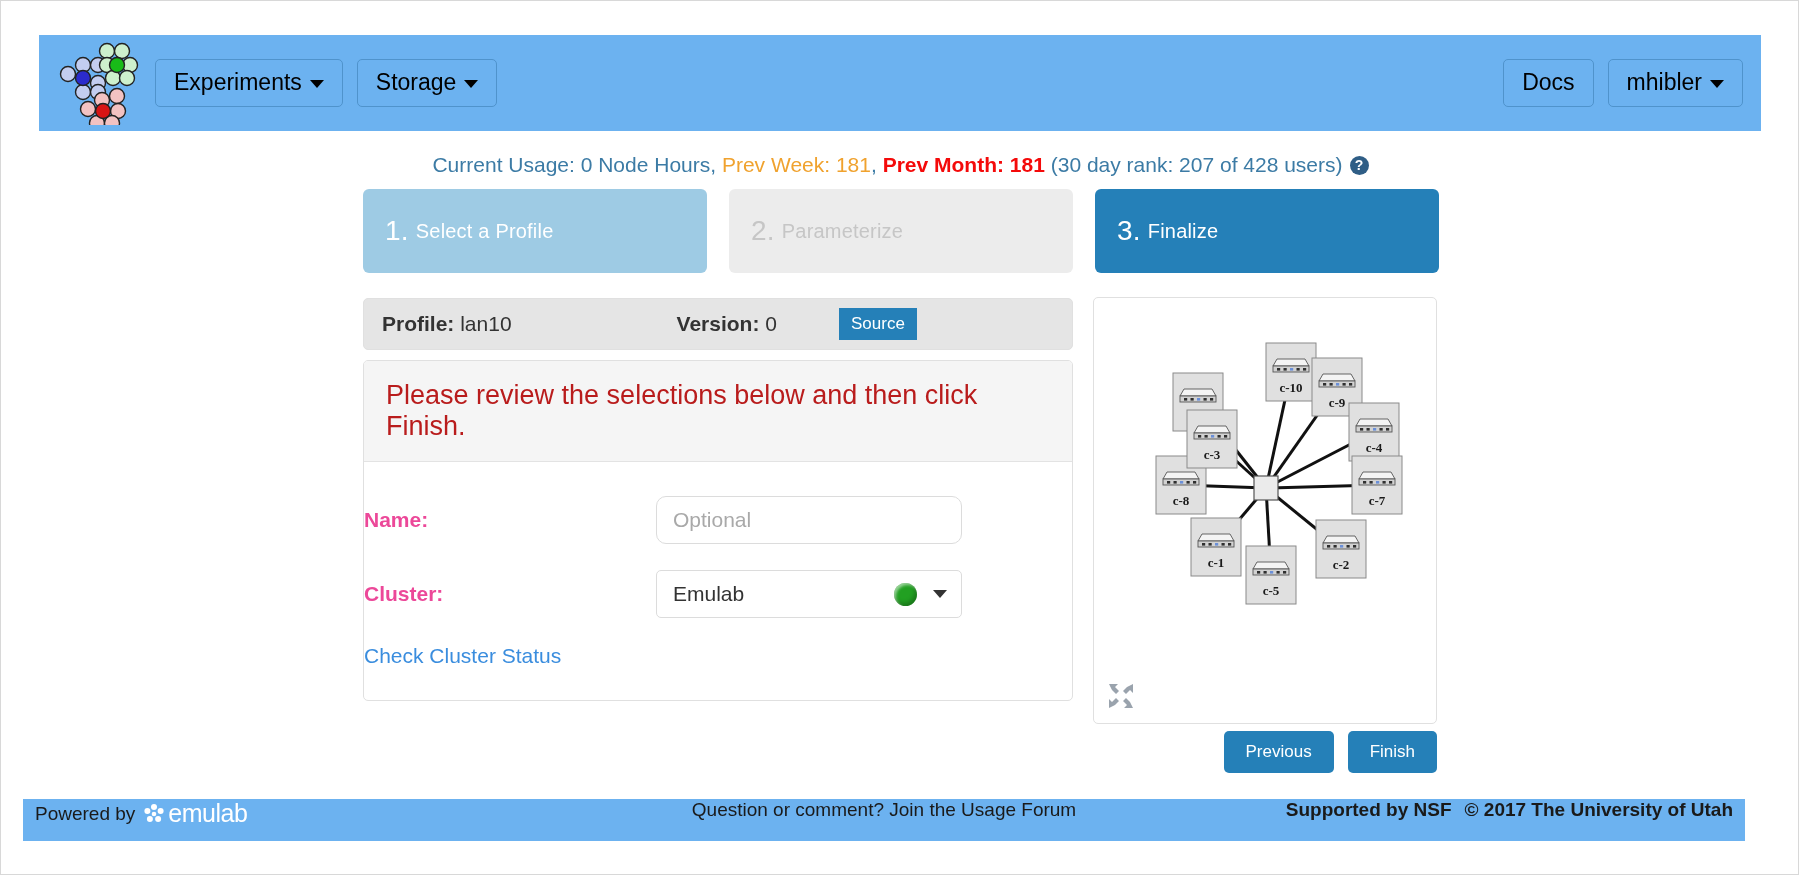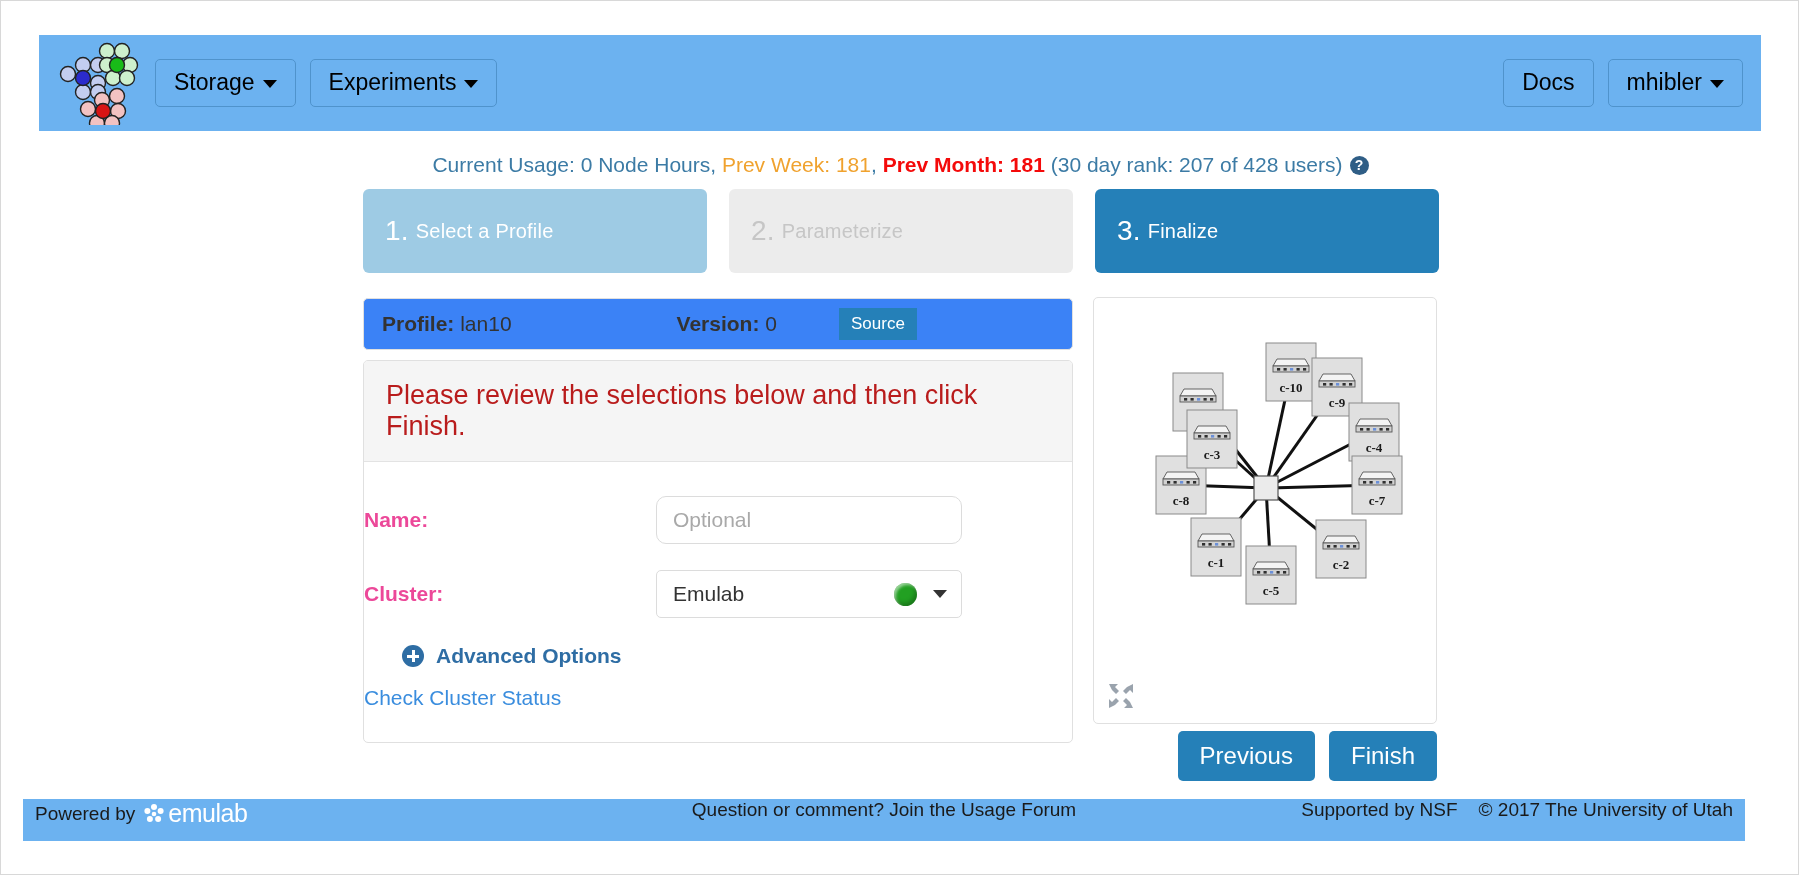--- a/index.html
+++ b/index.html
@@ -113,21 +113,21 @@
   .step-2 { background: #ececec; color: #c6c6c6; }
   .step-3 { background: #2580b8; color: #ffffff; }
 
   
   .main-panel {
     position: absolute;
     left: 362px; top: 297px;
     width: 710px;
   }
   .panel-head {
-    background: #3b82f6;
+    background: #e5e5e5;
     border: 1px solid #e0e0e0;
     border-radius: 5px;
     height: 52px;
     display: flex;
     align-items: center;
     padding: 0 18px;
     font-size: 21px;
     color: #333;
   }
   .panel-head b { font-weight: bold; }
@@ -269,21 +269,21 @@
     width: 344px;
     display: flex;
     justify-content: flex-end;
     gap: 14px;
   }
   .wiz-btn {
     background: #2580b8;
     border: none;
     border-radius: 5px;
     color: #fff;
-    font-size: 24px;
+    font-size: 17px;
     font-family: "Liberation Sans", sans-serif;
     padding: 11px 22px;
     cursor: pointer;
   }
 
   
   .footer {
     position: absolute;
     left: 22px; top: 798px;
     width: 1722px; height: 42px;
@@ -306,21 +306,22 @@
     position: absolute;
     left: 0; width: 100%;
     text-align: center;
     pointer-events: none;
   }
   .ft-center span { pointer-events: auto; cursor: pointer; }
   .ft-right {
     margin-left: auto;
     padding-right: 12px;
     display: flex;
-    gap: 21px;
+    gap: 13px;
+    font-weight: bold;
   }
 </style>
 </head>
 <body>
 
 <div id="page">
 
   <div class="navbar">
 
     <div class="brand-logo">
@@ -348,24 +349,24 @@
           <circle cx="31" cy="68" r="7.5" fill="#f3c2c2"></circle>
           <circle cx="61" cy="70" r="7.5" fill="#f3c2c2"></circle>
           <circle cx="40" cy="82" r="7.5" fill="#f3c2c2"></circle>
           <circle cx="55" cy="82" r="7.5" fill="#f3c2c2"></circle>
           <circle cx="46" cy="70" r="7.5" fill="#d81414"></circle>
         </g>
       </svg>
     </div>
 
     <button class="nav-btn">
-      <span>Storage</span><i class="caret"></i>
+      <span>Experiments</span><i class="caret"></i>
     </button>
     <button class="nav-btn">
-      <span>Experiments</span><i class="caret"></i>
+      <span>Storage</span><i class="caret"></i>
     </button>
 
     <div class="nav-right">
       <button class="nav-btn">
         <span>Docs</span>
       </button>
       <button class="nav-btn">
         <span>mhibler</span><i class="caret"></i>
       </button>
     </div>
@@ -419,24 +420,20 @@
 
         <div class="form-row">
           <div class="form-label">Cluster:</div>
           <div class="select-box">
             <span>Emulab</span>
             <span class="status-dot"></span>
             <span class="sel-caret"></span>
           </div>
         </div>
 
-        <div class="adv-row">
-          <span class="plus-icon"></span>
-          <span class="adv-link">Advanced Options</span>
-        </div>
 
         <div class="cluster-status">Check Cluster Status</div>
       </div>
     </div>
   </div>
 
   <div class="topo-panel">
     <svg class="topo-svg" width="344" height="427" viewBox="0 0 344 427" aria-hidden="true">
       <g id="topo-links" stroke="#111" stroke-width="3" fill="none">
           <line x1="172" y1="190" x2="197" y2="74"></line>

